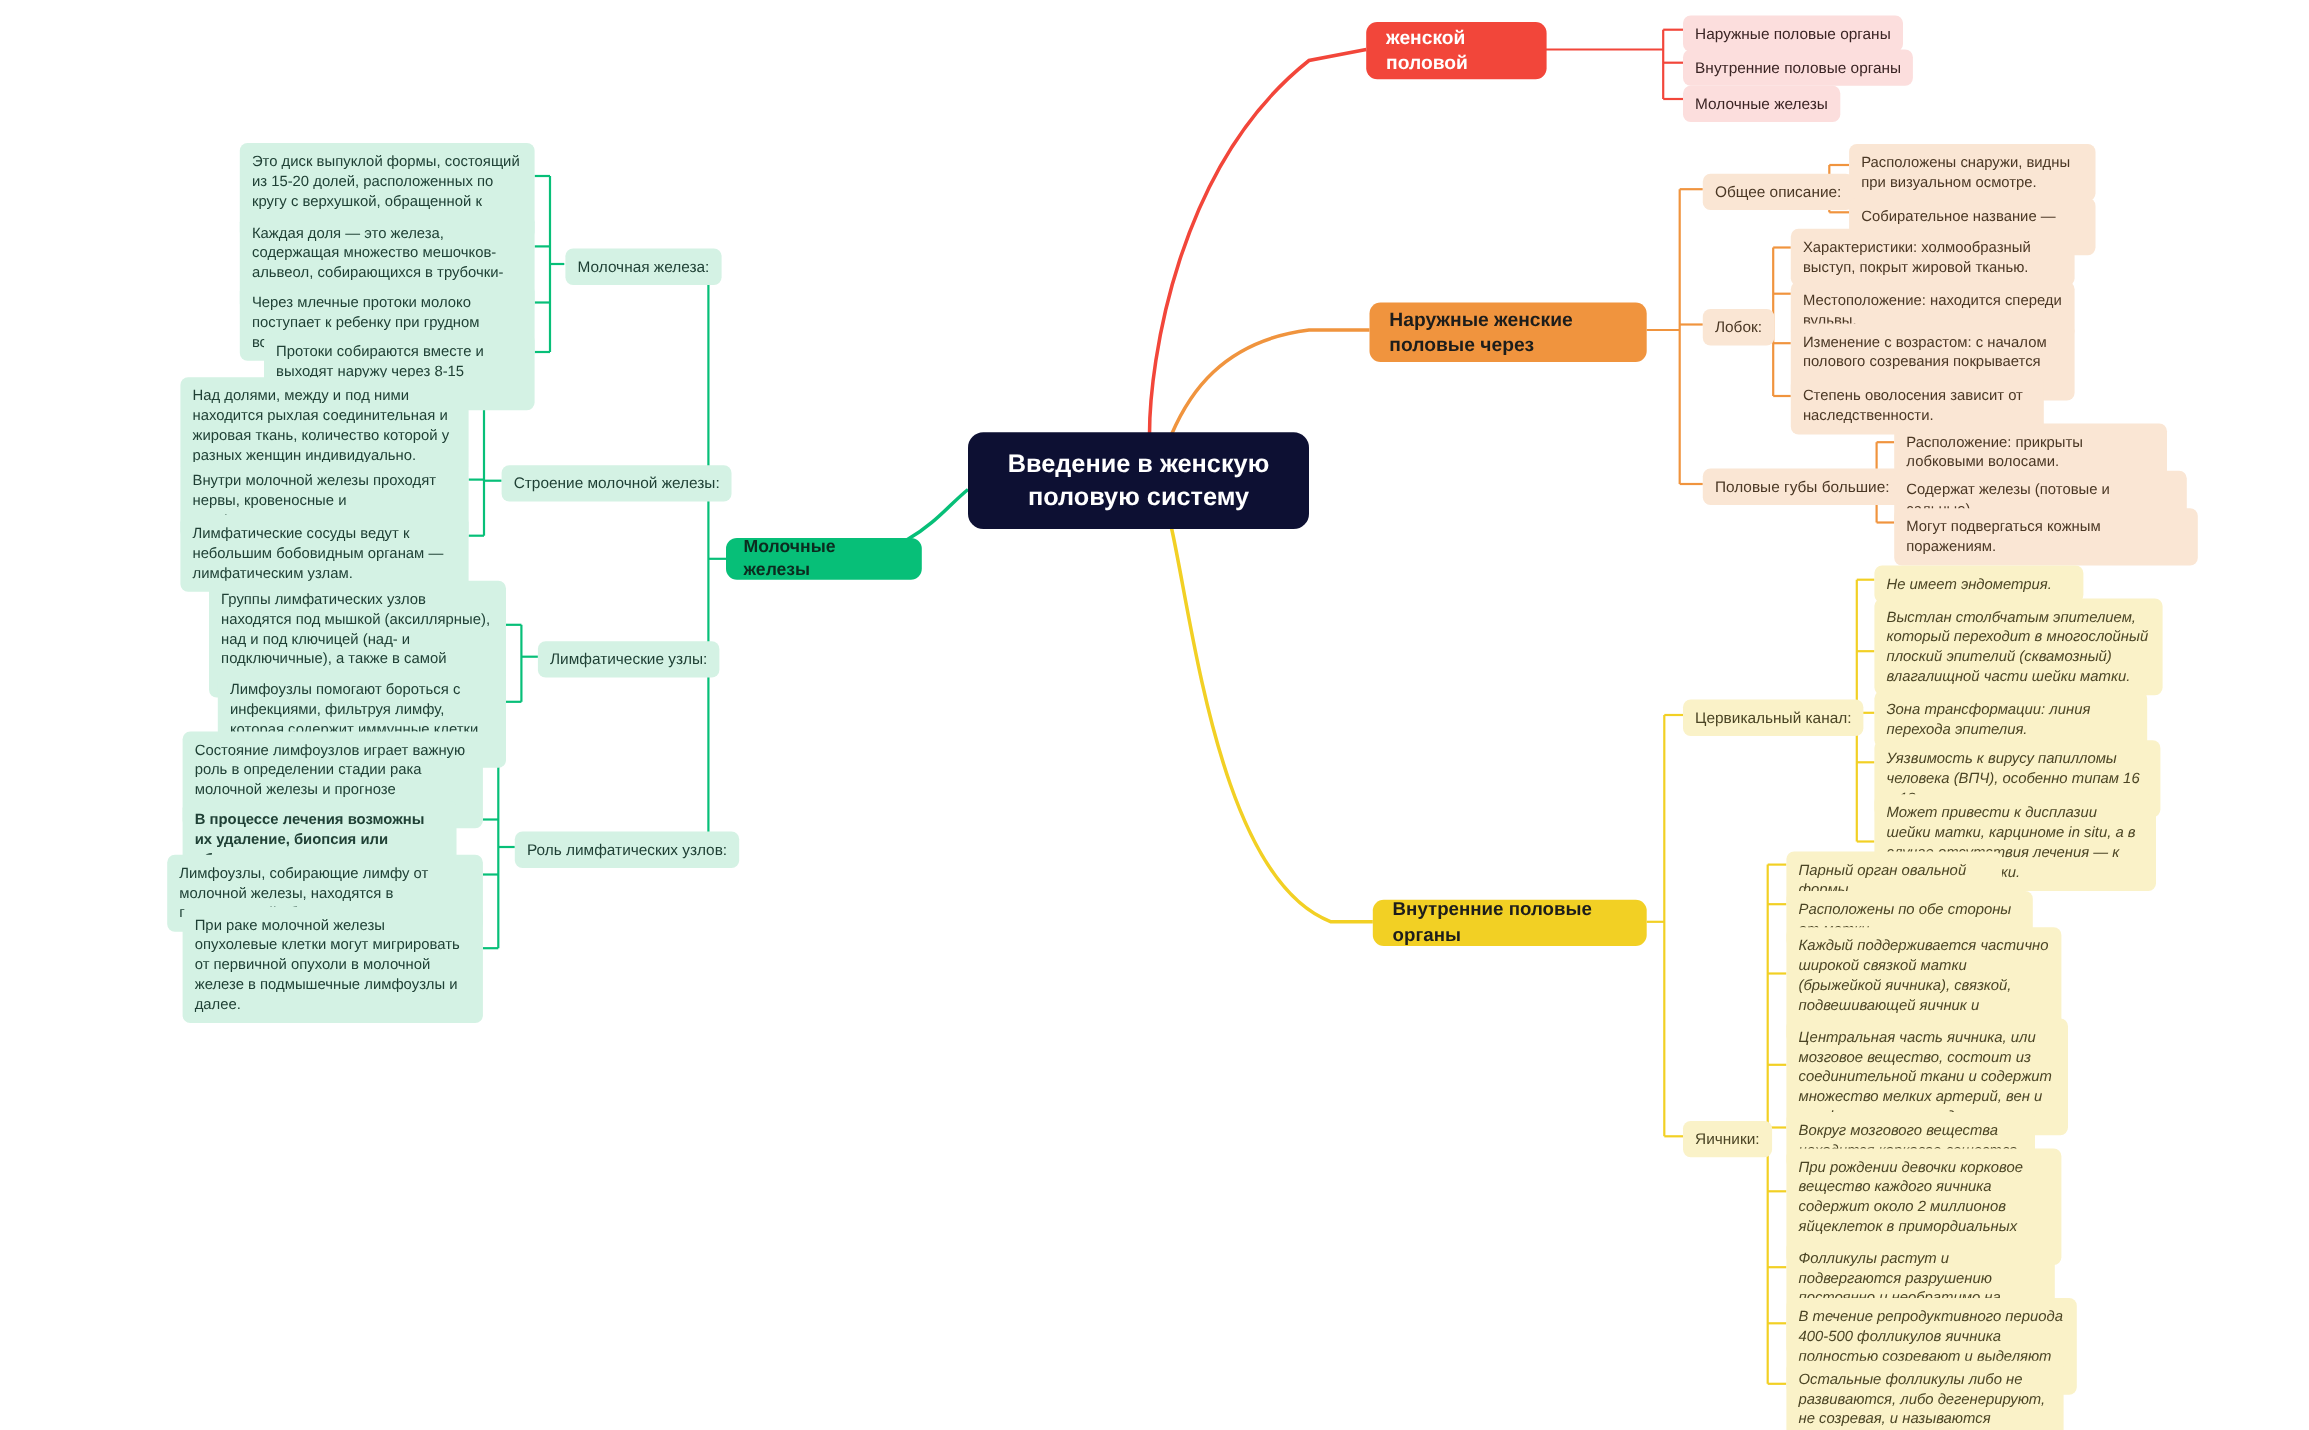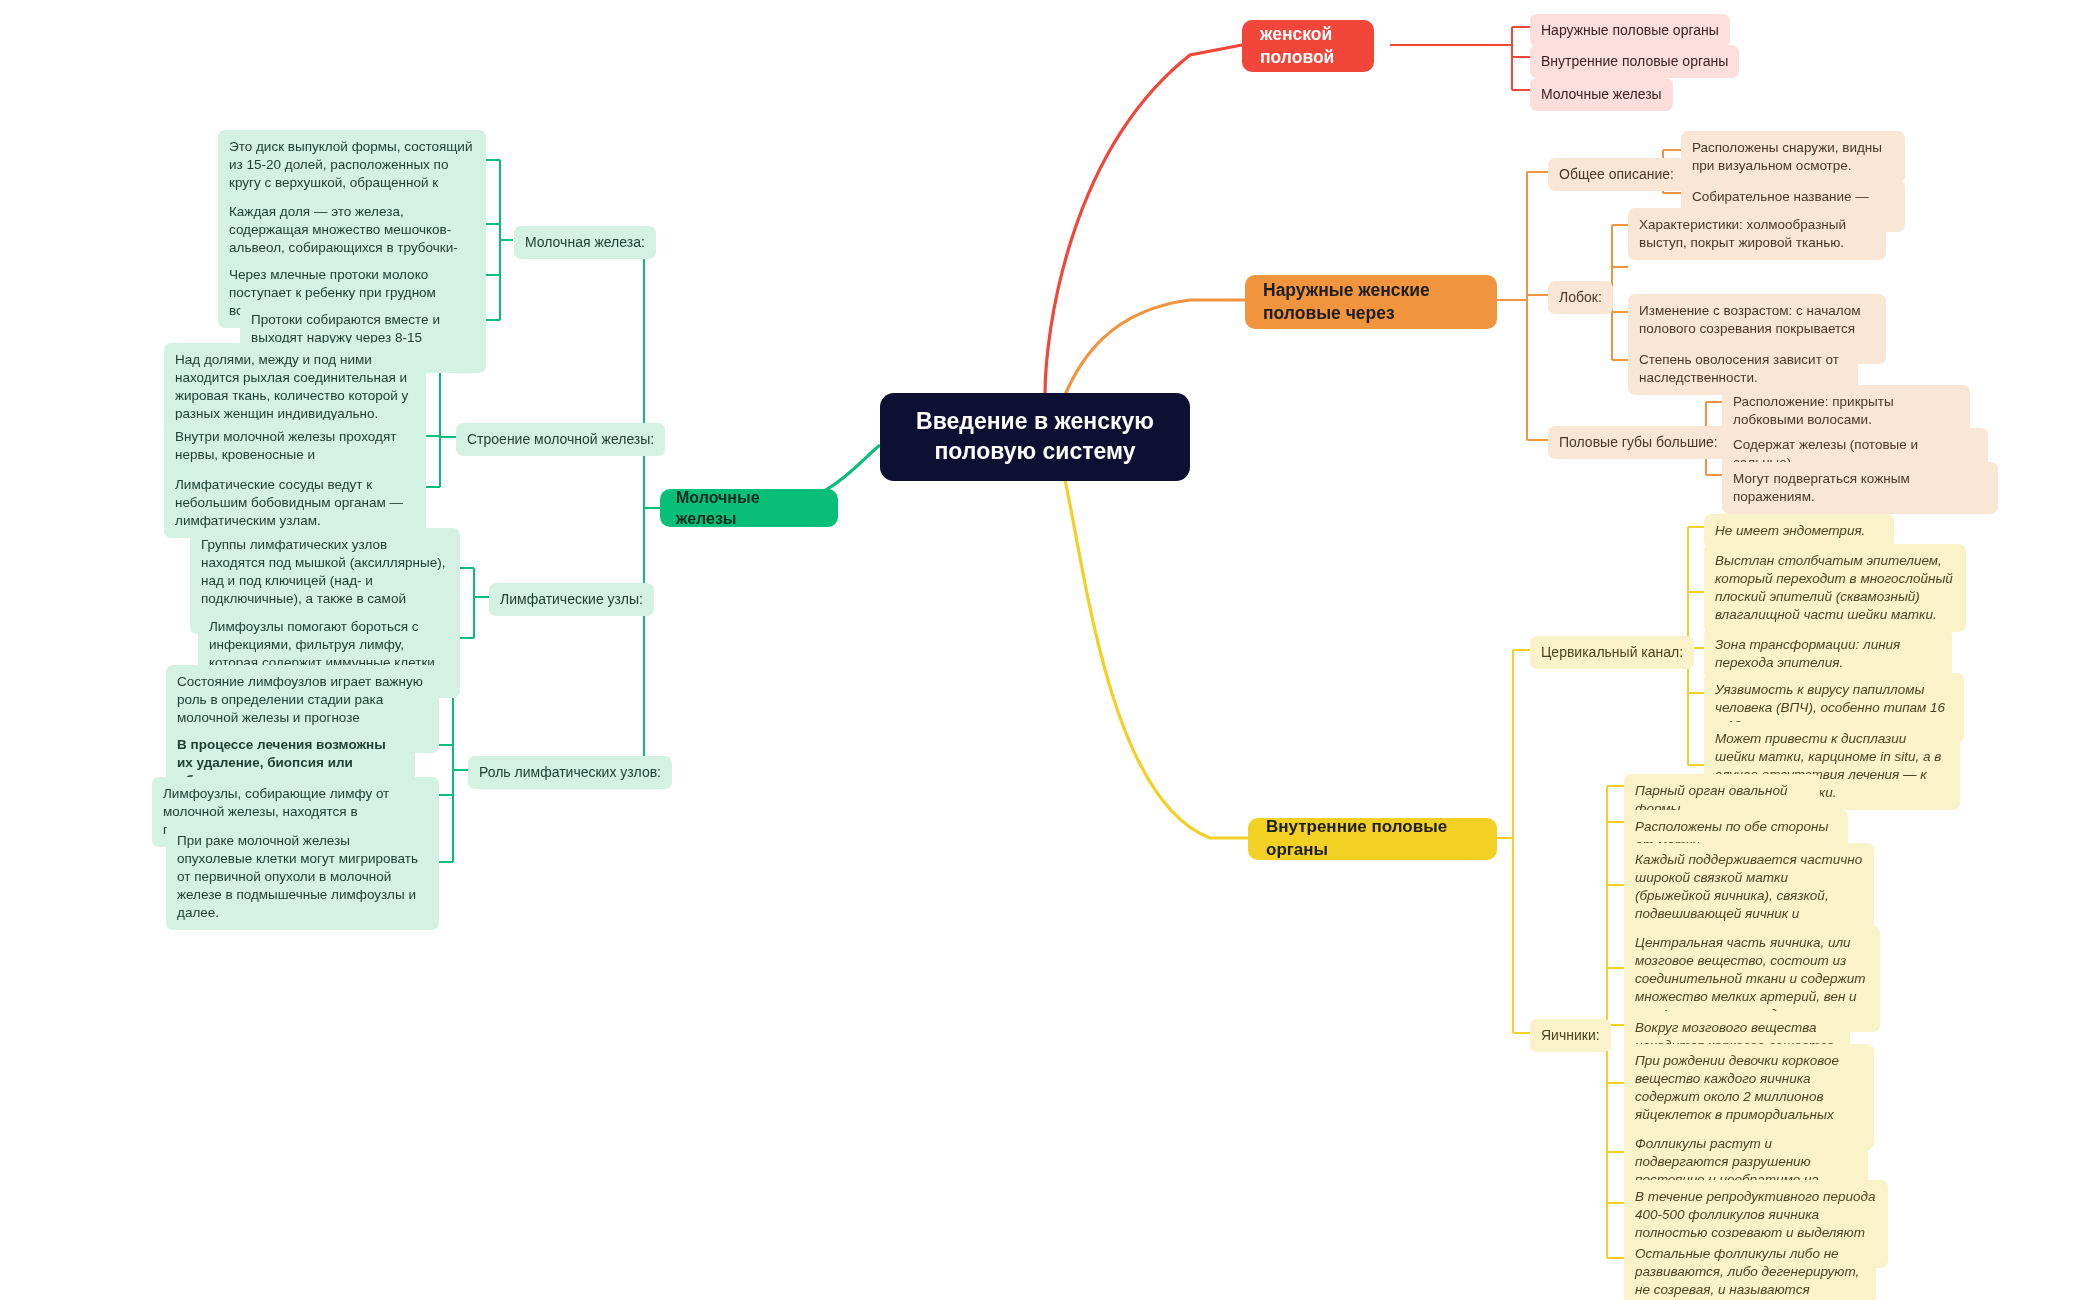--- a/index.html
+++ b/index.html
@@ -182,21 +182,21 @@
     <path d="M453 693 L439 693" stroke="#07bf78" stroke-width="2" fill="none"></path>
     <path d="M453 745 L439 745" stroke="#07bf78" stroke-width="2" fill="none"></path>
     <path d="M453 795 L439 795" stroke="#07bf78" stroke-width="2" fill="none"></path>
     <path d="M453 862 L439 862" stroke="#07bf78" stroke-width="2" fill="none"></path>
   </svg>
 
   <div class="node root" style="left:880px; top:393px; width:310px; height:88px;align-items:flex-end;">
     <span>Введение в женскую половую систему</span>
   </div>
 
-  <div class="node branch red" style="left:1242px; top:20px; width:132px; height:52px;">
+  <div class="node branch red" style="left:1242px; top:20px; width:164px; height:52px;">
     <span>Структура женской половой системы</span>
   </div>
 
   <div class="node chip red" style="left:1530px; top:14px;">
     <span>Наружные половые органы</span>
   </div>
   <div class="node chip red" style="left:1530px; top:45px;">
     <span>Внутренние половые органы</span>
   </div>
   <div class="node chip red" style="left:1530px; top:78px;">
@@ -216,20 +216,23 @@
   <div class="node leaf orange" style="left:1681px; top:180px; width:224px;">
     <span>Собирательное название — вульва.</span>
   </div>
 
   <div class="node chip orange" style="left:1548px; top:281px;">
     <span>Лобок:</span>
   </div>
   <div class="node leaf orange" style="left:1628px; top:208px; width:258px;">
     <span>Характеристики: холмообразный выступ, покрыт жировой тканью.</span>
   </div>
+  <div class="node leaf orange" style="left:1628px; top:256px; width:258px;">
+    <span>Местоположение: находится спереди вульвы.</span>
+  </div>
   <div class="node leaf orange" style="left:1628px; top:294px; width:258px;">
     <span>Изменение с возрастом: с началом полового созревания покрывается волосами.</span>
   </div>
   <div class="node leaf orange" style="left:1628px; top:343px; width:230px;">
     <span>Степень оволосения зависит от наследственности.</span>
   </div>
 
   <div class="node chip orange" style="left:1548px; top:426px;">
     <span>Половые губы большие:</span>
   </div>

